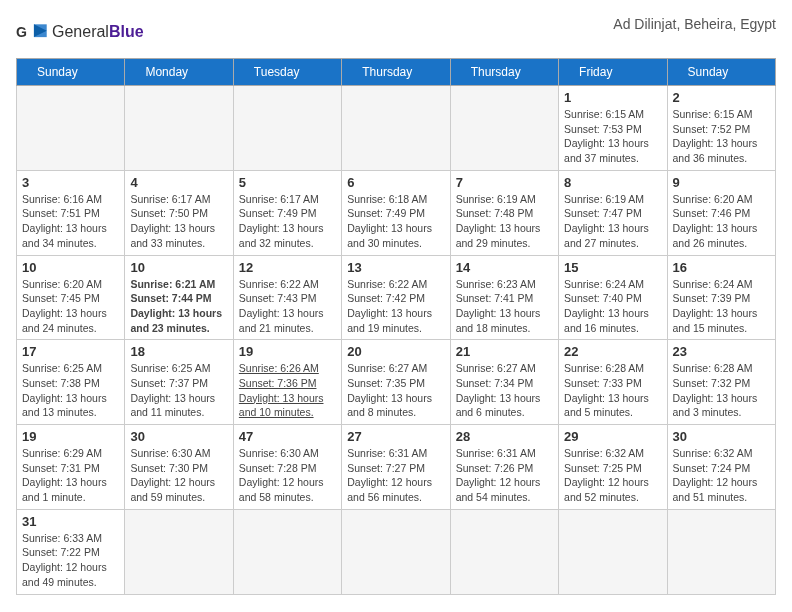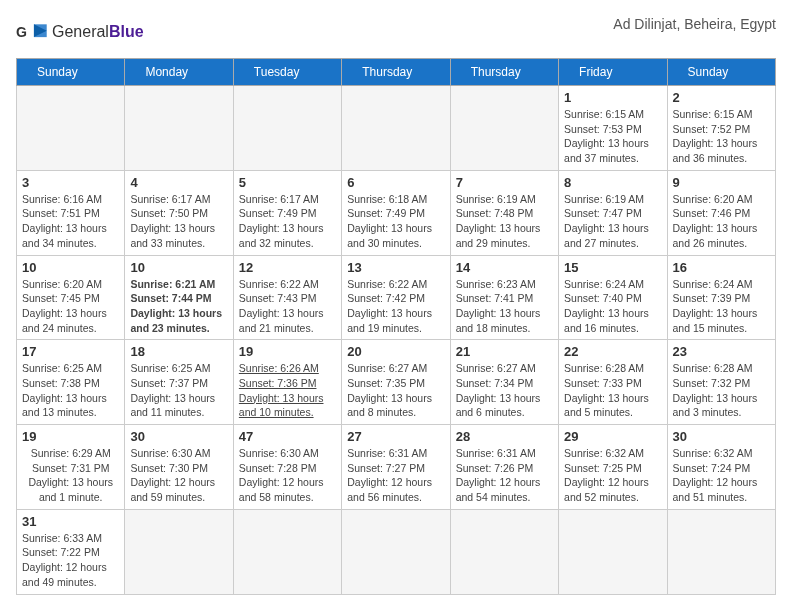--- a/index.html
+++ b/index.html
@@ -257,21 +257,21 @@
         <td>
           <span class="day-number">23</span>
           <div class="day-info" style="white-space: pre-line;">Sunrise: 6:28 AM
 Sunset: 7:32 PM
 Daylight: 13 hours and 3 minutes.</div>
         </td>
       </tr>
       <tr>
         <td>
           <span class="day-number">19</span>
-          <div class="day-info" style="white-space: pre-line; text-align: center;">Sunrise: 6:29 AM
+          <div class="day-info" style="white-space: pre-line;">Sunrise: 6:29 AM
 Sunset: 7:31 PM
 Daylight: 13 hours and 1 minute.</div>
         </td>
         <td>
           <span class="day-number">30</span>
           <div class="day-info" style="white-space: pre-line;">Sunrise: 6:30 AM
 Sunset: 7:30 PM
 Daylight: 12 hours and 59 minutes.</div>
         </td>
         <td>

